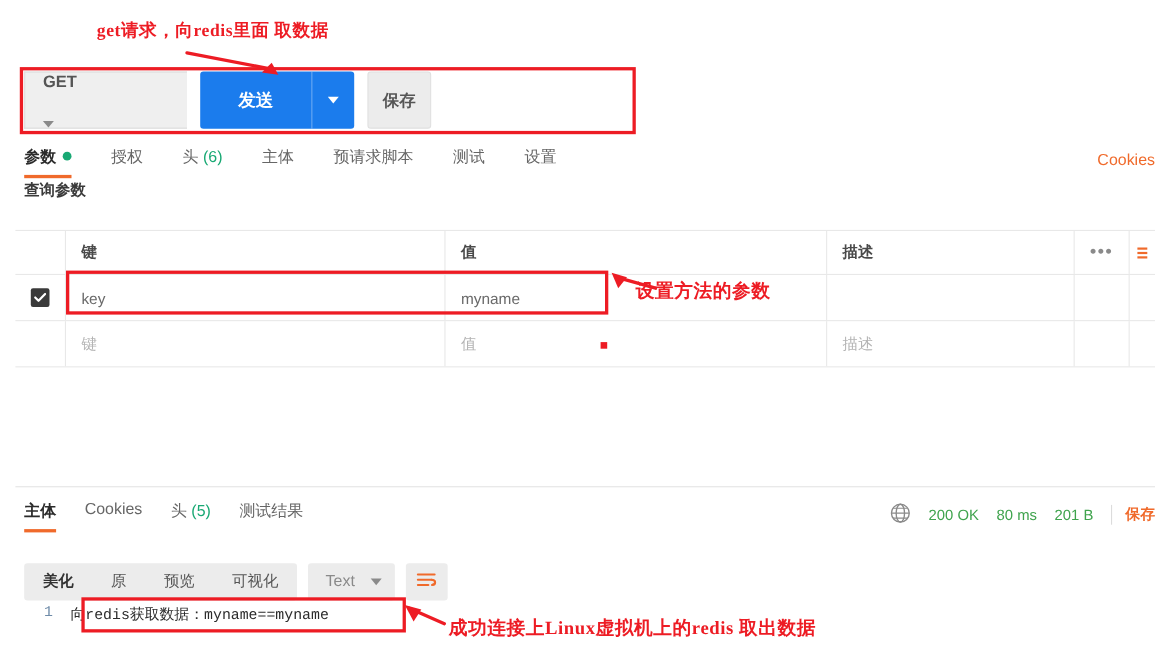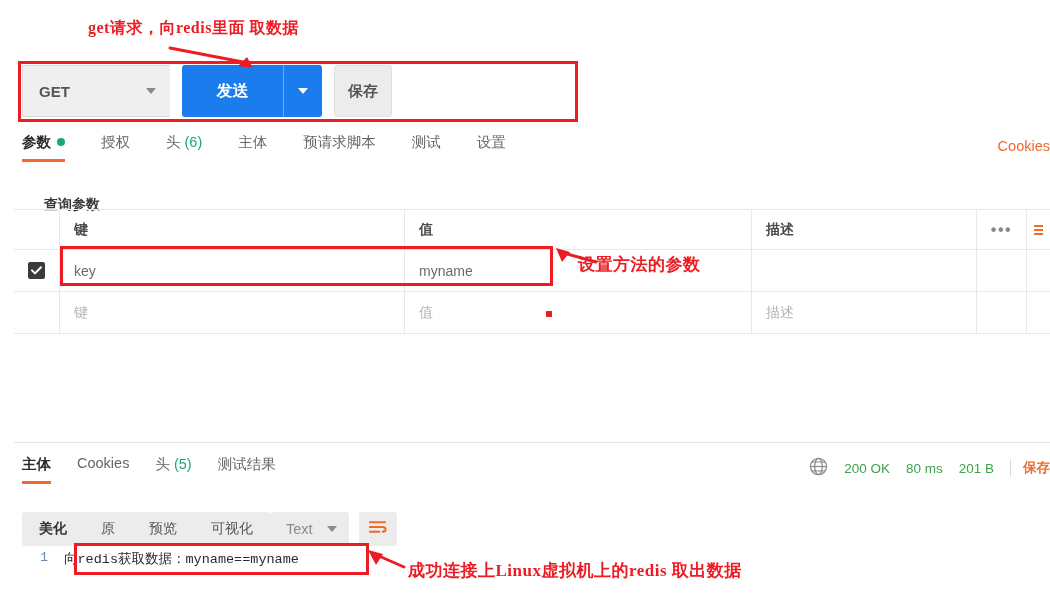--- a/index.html
+++ b/index.html
@@ -49,27 +49,27 @@
     height: 52px;
     display: flex;
     align-items: stretch;
   }
   .method-box {
     width: 148px;
     background: #efefef;
     border: 1px solid #dcdcdc;
     border-right: none;
     display: flex;
-    align-items: center;
     justify-content: space-between;
     padding: 0 14px 0 16px;
     box-sizing: border-box;
     font-size: 15px;
     font-weight: bold;
     color: #555;
+    flex-direction: column;
   }
   .caret-down {
     width: 0; height: 0;
     border-left: 5px solid transparent;
     border-right: 5px solid transparent;
     border-top: 6px solid #8a8a8a;
   }
   .url-box {
     width: 672px;
     background: #efefef;
@@ -172,25 +172,24 @@
     top: 138px;
     font-size: 14.5px;
     color: #f06a2b;
     white-space: nowrap;
     cursor: pointer;
   }
 
   .section-title {
     position: absolute;
     left: 22px;
-    top: 196px;
+    top: 164px;
     font-size: 14px;
     font-weight: bold;
     color: #3a3a3a;
-    margin-left: 22px;
   }
 
   
   .ptable {
     position: absolute;
     left: 14px;
     top: 209px;
     width: 1036px;
     border-top: 1px solid #e8e8e8;
     box-sizing: border-box;
@@ -318,21 +317,21 @@
     height: 34px;
   }
   .seg .item {
     padding: 0 17px;
     font-size: 14px;
     color: #555;
     cursor: pointer;
   }
   .seg .item.active { color: #333; font-weight: bold; }
   .type-sel {
-    margin-left: 0;
+    margin-left: 10px;
     background: #ececec;
     border-radius: 3px;
     height: 34px;
     display: flex;
     align-items: center;
     padding: 0 12px 0 16px;
     gap: 14px;
     font-size: 14.5px;
     color: #8a8a8a;
     cursor: pointer;

